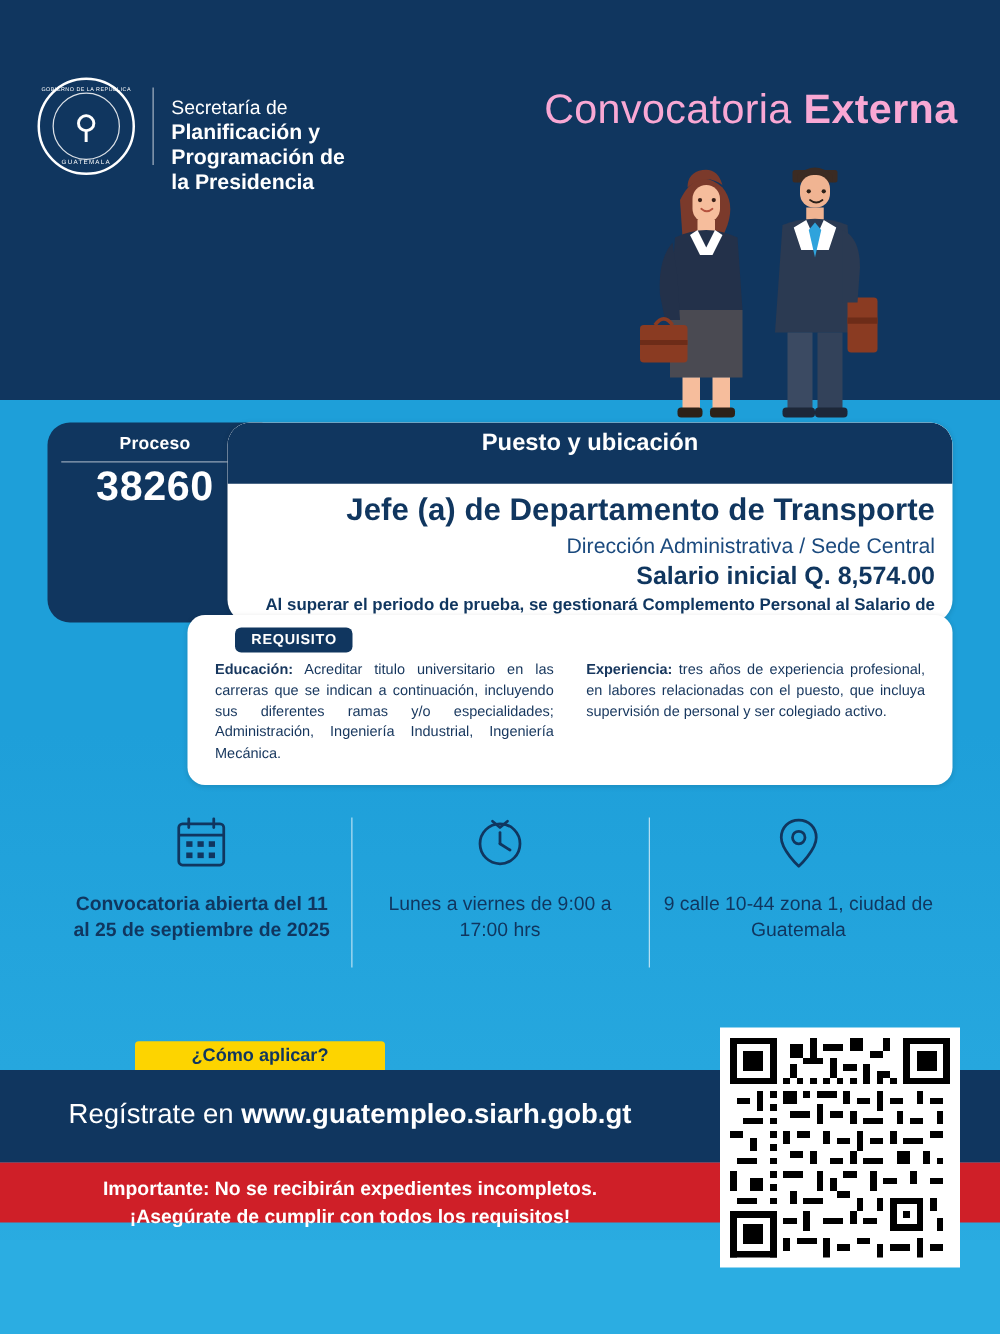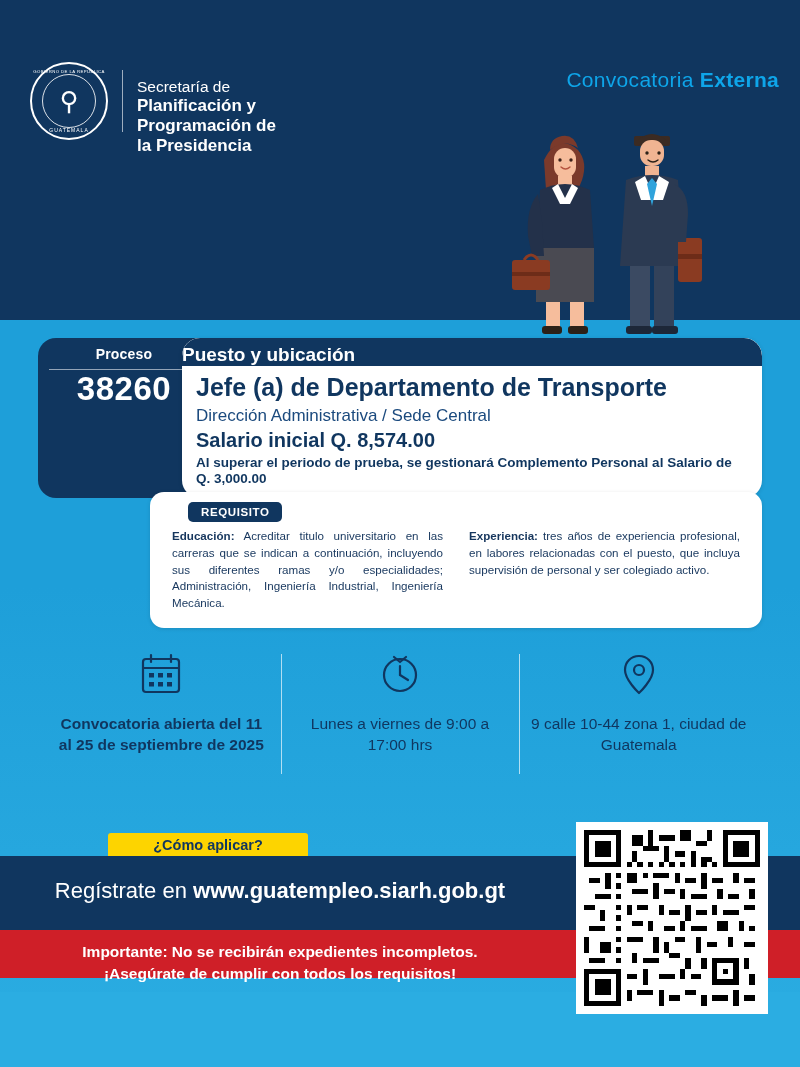--- a/index.html
+++ b/index.html
@@ -79,23 +79,23 @@
     color: #ffffff;
     line-height: 1.18;
     margin-top: 32px;
   }
   .logo-text .l1 { font-size: 15.5px; font-weight: 400; }
   .logo-text .l2 { font-size: 17px; font-weight: bold; }
 
   .conv-title {
     position: absolute;
     top: 68px;
-    right: 21px;
-    color: #0ea5e9;
-    font-size: 21px;
+    right: 34px;
+    color: #f9a8d4;
+    font-size: 33px;
     letter-spacing: .3px;
     white-space: nowrap;
   }
   .conv-title .bold { font-weight: bold; }
 
   
   .people {
     position: absolute;
     right: 58px;
     top: 120px;
@@ -145,28 +145,28 @@
     left: 144px; right: 0; top: 0;
     height: 160px;
     background: #ffffff;
     border-radius: 18px;
     box-shadow: 0 1px 4px rgba(0,0,0,.13);
     overflow: hidden;
   }
   .puesto-header {
     background: #10365f;
     color: #ffffff;
-    text-align: left;
+    text-align: center;
     font-size: 19px;
     font-weight: bold;
-    padding: 6px 0 0;
+    padding: 6px 0 21px;
     border-radius: 18px 18px 0 0;
   }
   .puesto-body {
-    text-align: left;
+    text-align: right;
     padding: 8px 14px 0;
     color: #10365f;
   }
   .puesto-title {
     font-size: 25px;
     font-weight: bold;
     line-height: 1.1;
   }
   .puesto-sub {
     font-size: 17px;

